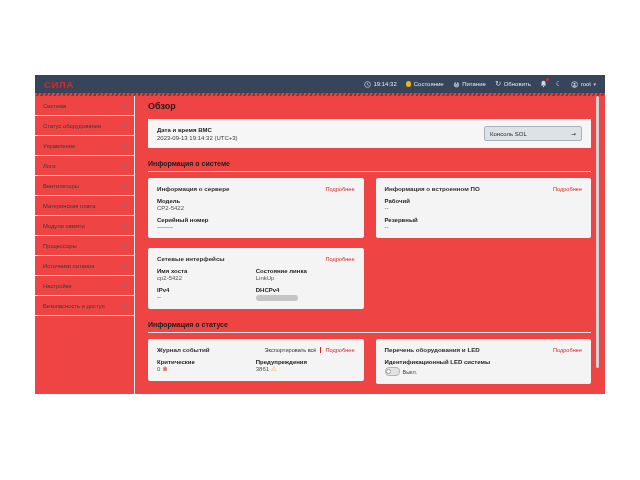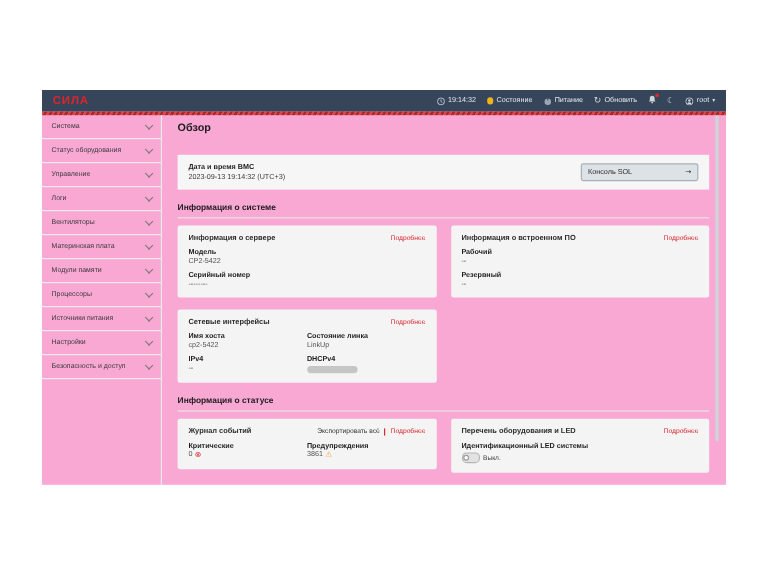--- a/index.html
+++ b/index.html
@@ -1,39 +1,39 @@
 <!DOCTYPE html>
 <html><head>
 <meta charset="utf-8">
 <style>
   html,body{margin:0;padding:0;}
   body{width:640px;height:480px;background:#ffffff;overflow:hidden;position:relative;
        font-family:"Liberation Sans","DejaVu Sans",sans-serif;}
-  .app{position:absolute;left:35px;top:75px;width:570px;background:#f9a8d4;}
+  .app{position:absolute;left:35px;top:75px;width:570px;background:#ef4444;}
 
   
   .navbar{height:18px;background:#36455a;display:flex;align-items:center;padding:0 9px;color:#dfe5ec;}
   .logo{color:#e0242b;font-weight:bold;font-size:9.5px;letter-spacing:0.7px;cursor:pointer;}
   .nav-right{margin-left:auto;display:flex;align-items:center;gap:9px;}
   .nav-item{display:flex;align-items:center;gap:2.5px;font-size:6px;color:#e3e8ee;cursor:pointer;white-space:nowrap;}
   .dot{width:5.5px;height:5.5px;border-radius:50%;background:#f1b31c;display:inline-block;}
   .glyph{font-family:"DejaVu Sans",sans-serif;color:#cfd6de;line-height:1;}
   .bell-wrap{position:relative;display:inline-block;}
   .badge{position:absolute;top:-1.5px;right:-2px;width:3.2px;height:3.2px;background:#e6262c;border-radius:50%;}
   .hatch{height:3px;background:repeating-linear-gradient(115deg,#e04348 0,#e04348 2px,#9e2d31 2px,#9e2d31 4px);}
 
   
   .bodyrow{display:flex;}
   .sidebar{width:100px;min-height:294px;box-sizing:border-box;border-right:1px solid #ebebeb;}
   .side-item{display:flex;align-items:center;justify-content:space-between;padding:0 8px;height:19px;
              border-bottom:1px solid #ededed;font-size:5.8px;color:#3a3a3a;cursor:pointer;}
   .chev{width:3.5px;height:3.5px;border-right:1px solid #7a7a7a;border-bottom:1px solid #7a7a7a;
         transform:rotate(45deg);margin-top:-2px;}
   .main{flex:1;padding:5px 14px 10px 13px;position:relative;}
-  .page-title{font-size:9px;font-weight:bold;color:#1c1c1c;margin:0 0 18px 0;}
+  .page-title{font-size:9px;font-weight:bold;color:#1c1c1c;margin:0 0 8px 0;}
 
   
   .datecard{background:#f6f6f7;height:29px;display:flex;align-items:center;justify-content:space-between;padding:0 9px;}
   .dc-label{font-size:6px;font-weight:bold;color:#222;}
   .dc-value{font-size:6px;color:#3c3c3c;margin-top:2px;}
   .sol-btn{width:86px;height:13px;background:#dde2e7;border:1px solid #a8b1ba;border-radius:2px;
            display:flex;align-items:center;justify-content:space-between;padding:0 5px;
            font-size:6px;color:#2a2a2a;cursor:pointer;box-sizing:content-box;}
 
   

